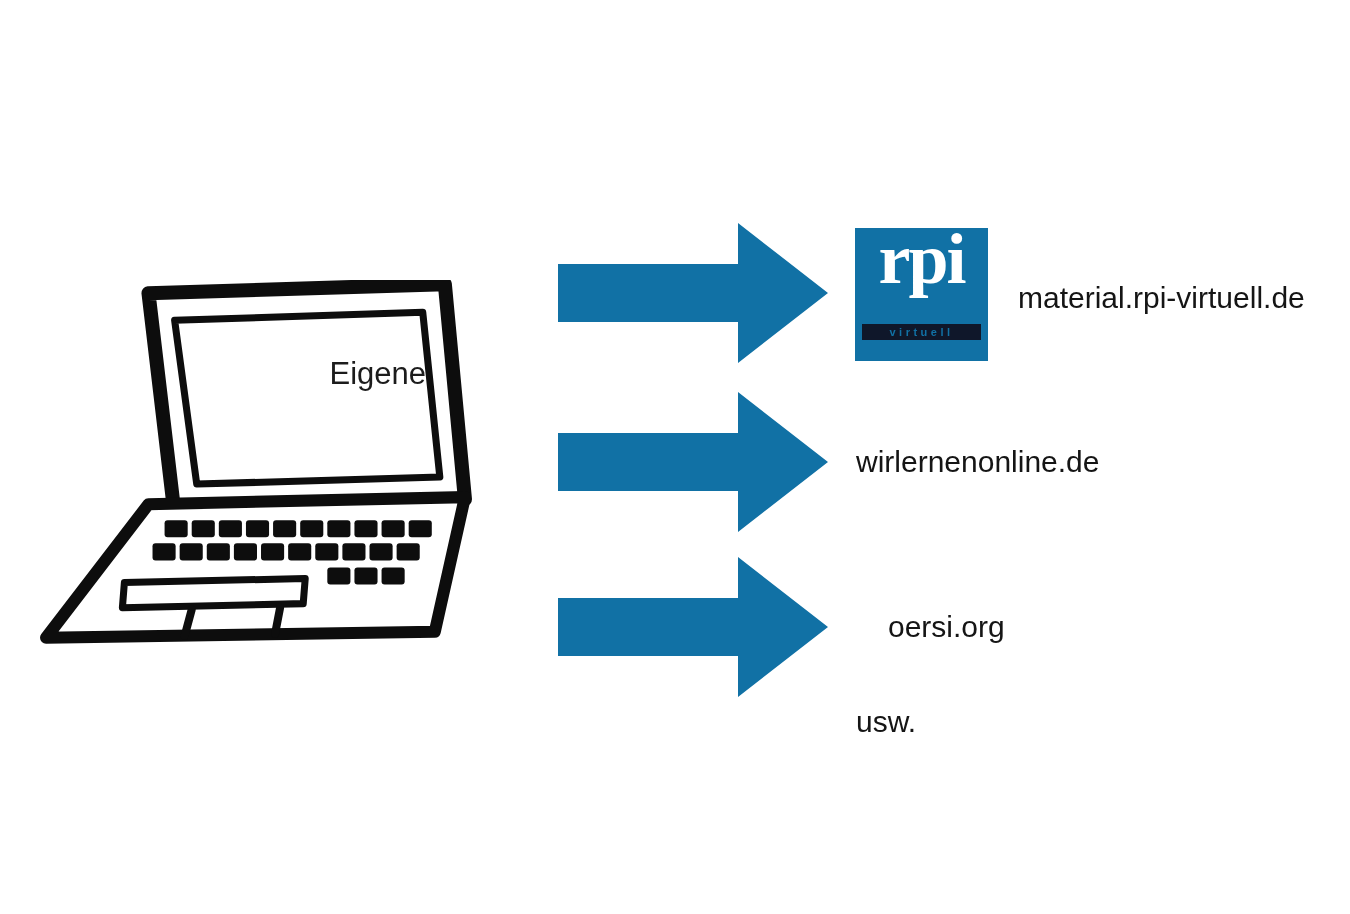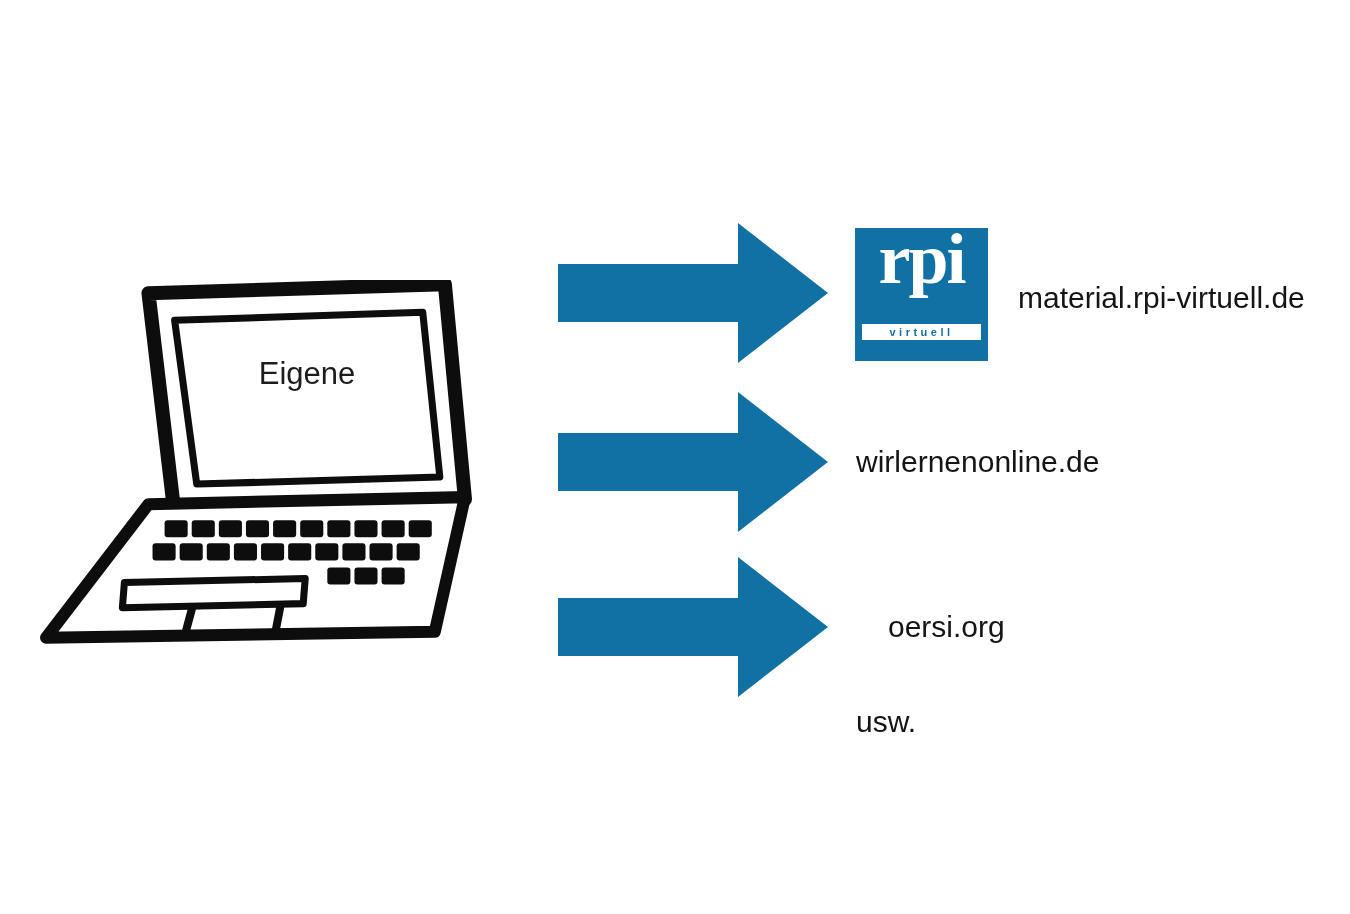--- a/index.html
+++ b/index.html
@@ -21,21 +21,21 @@
     left: 36px;
     top: 280px;
     width: 442px;
     height: 372px;
   }
   .screen-text {
     position: absolute;
     left: 188px;
     top: 350px;
     width: 238px;
-    text-align: center;
+    text-align: right;
     font-size: 31px;
     line-height: 1.58;
     color: #1c1c1c;
     font-weight: 400;
   }
   
   .arrow {
     position: absolute;
     width: 270px;
     height: 140px;
@@ -65,21 +65,21 @@
     letter-spacing: -2px;
     line-height: 1.2;
     color: #ffffff;
   }
   .rpi-sub-strip {
     position: absolute;
     bottom: 21px;
     left: 7px;
     right: 7px;
     height: 16px;
-    background: #ffffff;
+    background: #0f172a;
   }
   .rpi-sub {
     width: 100%;
     text-align: center;
     font-size: 11px;
     font-weight: 700;
     letter-spacing: 3.5px;
     line-height: 16px;
     color: #1171a5;
     text-transform: lowercase;

